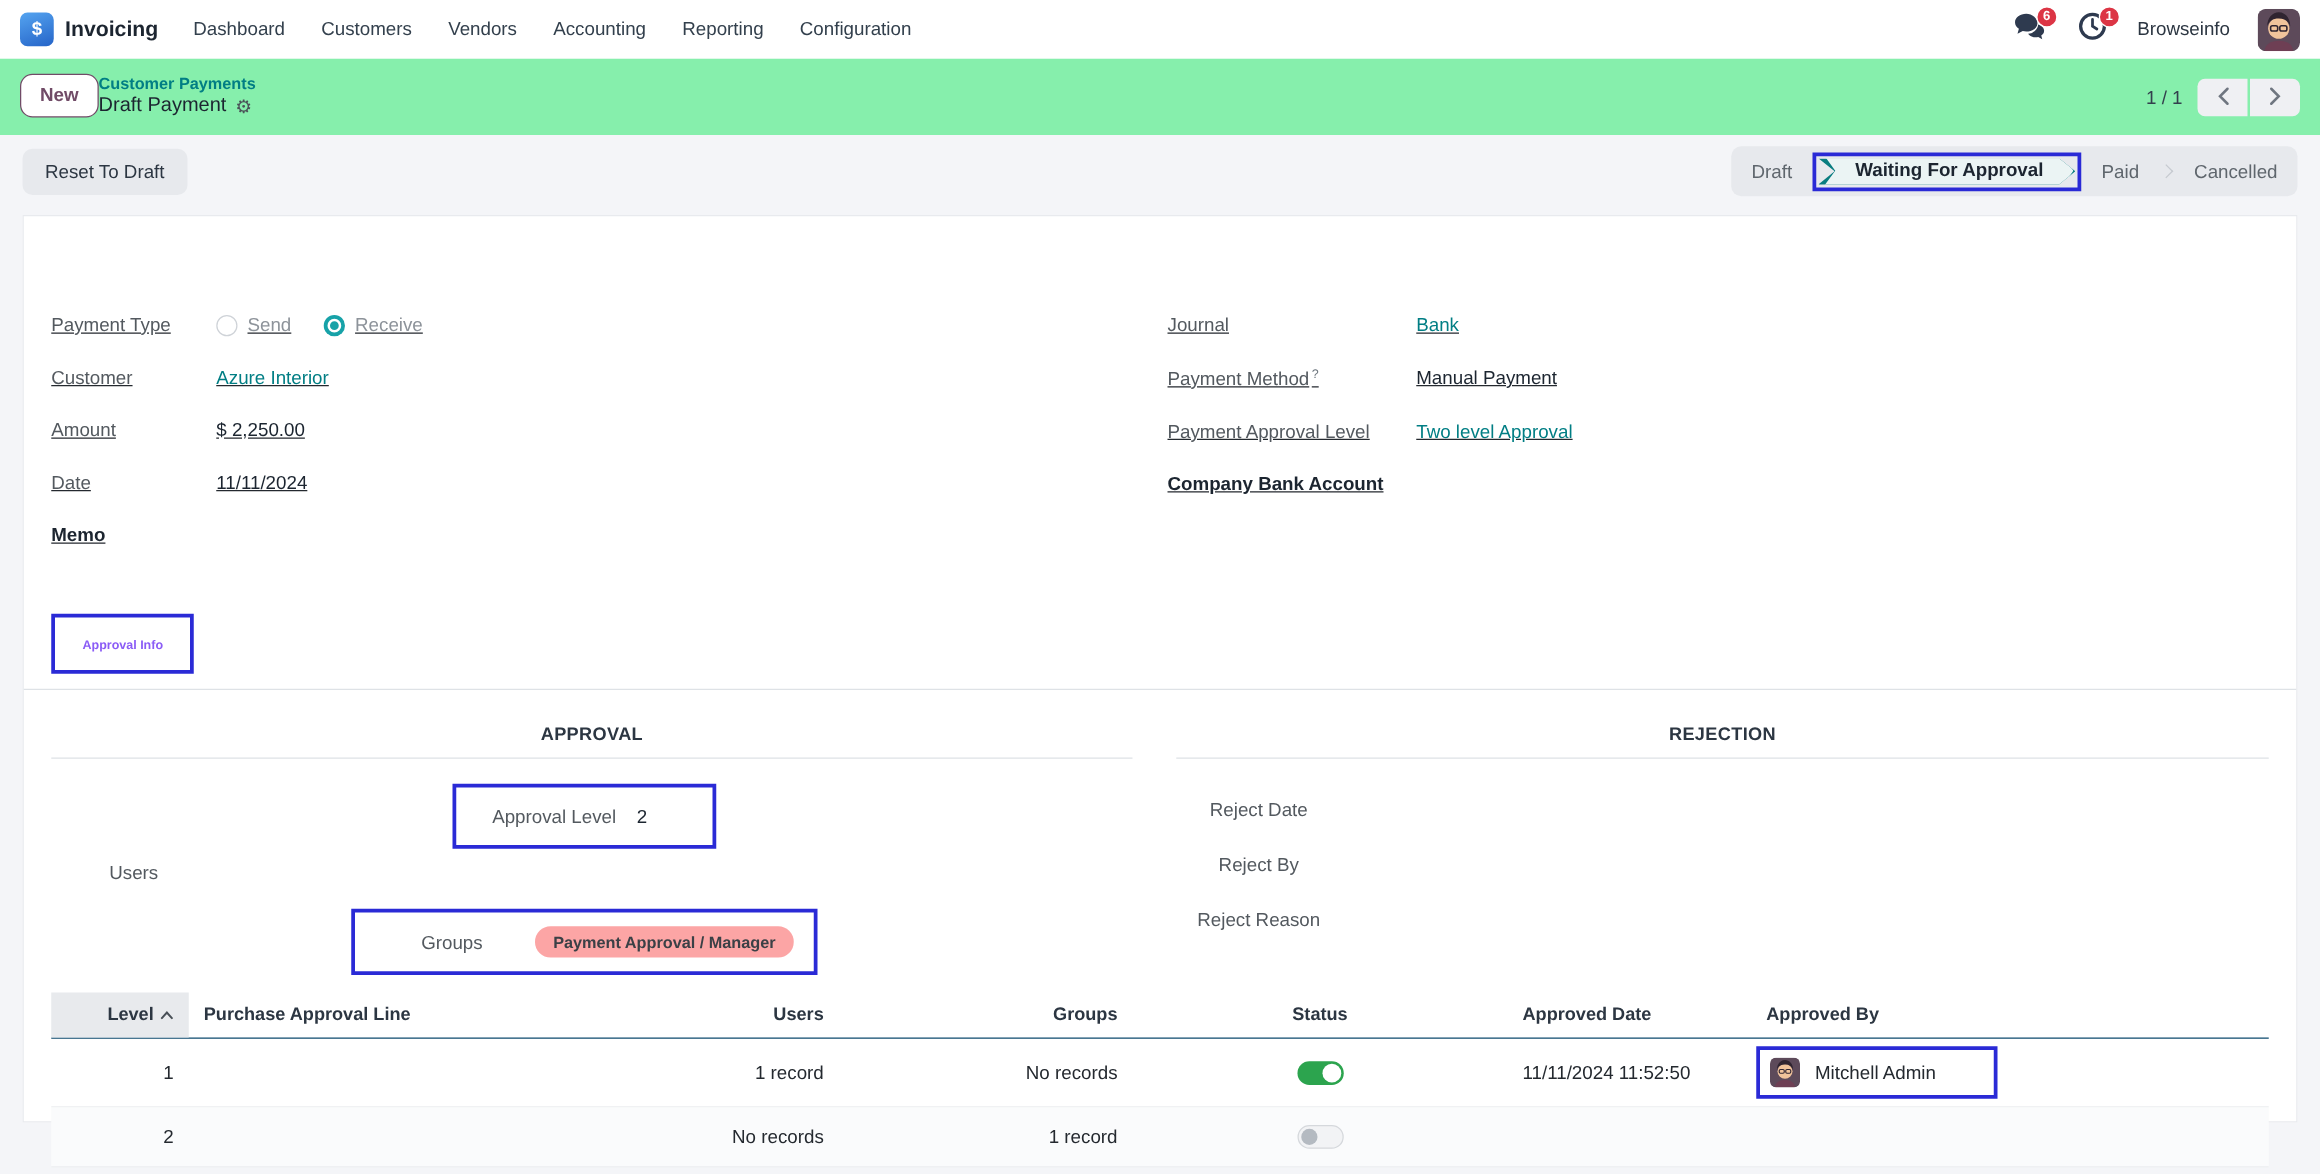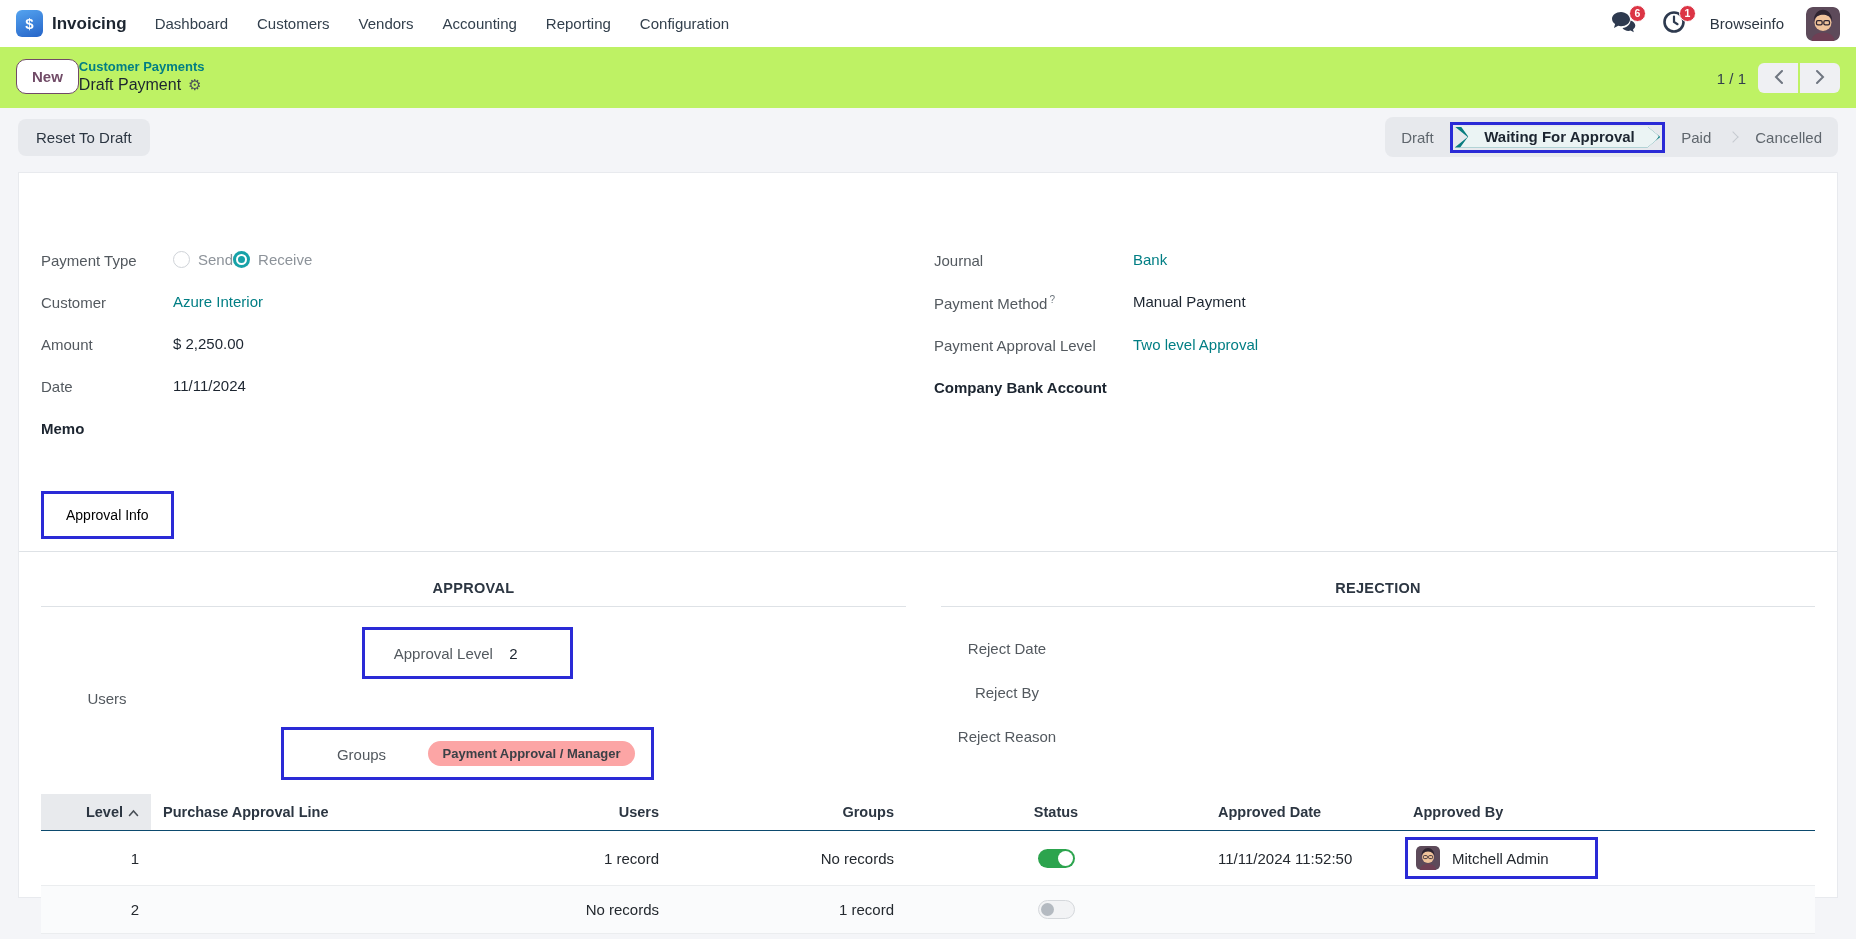--- a/index.html
+++ b/index.html
@@ -17,21 +17,21 @@
   .menu-item { font-size:15px; color:#33404d; cursor:pointer; }
   .systray { margin-left:auto; display:flex; align-items:center; gap:22px; }
   .tray-icon { position:relative; width:28px; height:26px; display:flex; align-items:center; justify-content:center; }
   .badge { position:absolute; top:-6px; right:-8px; min-width:17px; height:17px; border-radius:9px;
     background:#dc3545; color:#fff; font-size:10.5px; font-weight:bold;
     display:flex; align-items:center; justify-content:center; padding:0 4px; border:1px solid #fff; }
   .company { font-size:15px; color:#2c3642; }
   .avatar-lg { width:34px; height:34px; border-radius:7px; overflow:hidden; }
 
   
-  .control-panel { background:#bef264; padding:12px 16px 14px; display:flex; align-items:flex-start; }
+  .control-panel { background:#86efac; padding:12px 16px 14px; display:flex; align-items:flex-start; }
   .btn-new { background:#fff; border:1px solid #714b67; color:#714b67; font-weight:600;
     font-size:15px; padding:8px 15px; border-radius:10px; cursor:pointer; }
   .crumbs { }
   .crumb-parent { color:#017e84; font-weight:700; font-size:13px; }
   .crumb-current { display:flex; align-items:center; gap:7px; font-size:16px; color:#1c2530; margin-top:2px; }
   .gear { color:#4b5258; font-size:15px; cursor:pointer; }
   .pager { margin-left:auto; display:flex; align-items:center; gap:12px; padding-top:4px; }
   .pager-count { font-size:15px; color:#33404d; }
   .pager-btns { display:flex; gap:2px; }
   .pager-btn { width:40px; height:30px; background:#eff0f3; border:none; border-radius:6px;
@@ -53,37 +53,37 @@
   .annot-status { display:inline-flex; padding:2px; background:transparent; margin:0 -4px; }
   .arrow { --n:13px; clip-path:polygon(0 0, calc(100% - var(--n)) 0, 100% 50%, calc(100% - var(--n)) 100%, 0 100%, var(--n) 50%);
     background:#0a7d80; padding:1.5px; }
   .arrow-inner { clip-path:polygon(0 0, calc(100% - var(--n)) 0, 100% 50%, calc(100% - var(--n)) 100%, 0 100%, var(--n) 50%);
     --n:12px; background:#ebf4f4; padding:8px 24px 8px 28px; font-size:15px; font-weight:700; color:#1c2530; }
 
   
   .sheet { margin:15px 18px 0; height:726px; background:#fff; border:1px solid #e8eaee;
     padding:78px 22px 0; }
   .field-grid { display:grid; grid-template-columns:893px 1fr; }
-  .frow { display:flex; align-items:flex-start; margin-bottom:24px; }
+  .frow { display:flex; align-items:center; margin-bottom:24px;text-decoration:underline; }
   .flabel { width:132px; flex:none; font-size:15px; color:#53595f; padding-top:1px; }
   .flabel.req { color:#1c2530; font-weight:700; }
   .rcol .flabel { width:199px; }
   .fvalue { font-size:15px; color:#1c2530; }
   .link { color:#017e84; cursor:pointer; }
   .help-sup { font-size:10px; color:#6c757d; vertical-align:super; margin-left:2px; }
-  .radio-group { display:flex; align-items:center; }
+  .radio-group { display:flex; align-items:center; gap:26px; }
   .radio-opt { display:flex; align-items:center; gap:8px; font-size:15px; color:#8d939a; }
   .radio { width:17px; height:17px; border-radius:50%; background:#fff; border:1px solid #cfd3d8; }
   .radio.sel { border:none; background:#17a2a8; position:relative; }
   .radio.sel::before { content:""; position:absolute; inset:3px; border-radius:50%; border:2px solid #fff; }
 
   
   .tabbar { margin:30px -22px 0; padding:0 22px 12px; border-bottom:1px solid #dee2e6; }
   .annot-tab { display:inline-block; padding:12px 22px; }
-  .tab-label { font-size:14px; color:#000000; cursor:pointer; }
+  .tab-label { font-size:10px; color:#8b5cf6; cursor:pointer;font-weight:bold; }
 
   
   .sections { display:grid; grid-template-columns:900px 1fr; margin-top:28px;text-align:center; }
   .section-title { font-size:14.5px; font-weight:700; color:#2c3642; letter-spacing:.3px;
     padding-bottom:10px; border-bottom:1px solid #dee2e6; margin-bottom:32px; }
   .sec-left { padding-right:35px; }
   .srow { display:flex; align-items:center; margin-bottom:26px; }
   .annot-lvl { display:inline-flex; align-items:center; padding:14px 52px 14px 12px; margin:-12px 0 10px -12px; }
   .annot-groups { display:inline-flex; align-items:center; padding:11px 16px 11px 12px; margin:-6px 0 0 -12px; }
   .tag-pill { background:#fca5a5; color:#3b4046; font-size:13px; font-weight:600;

